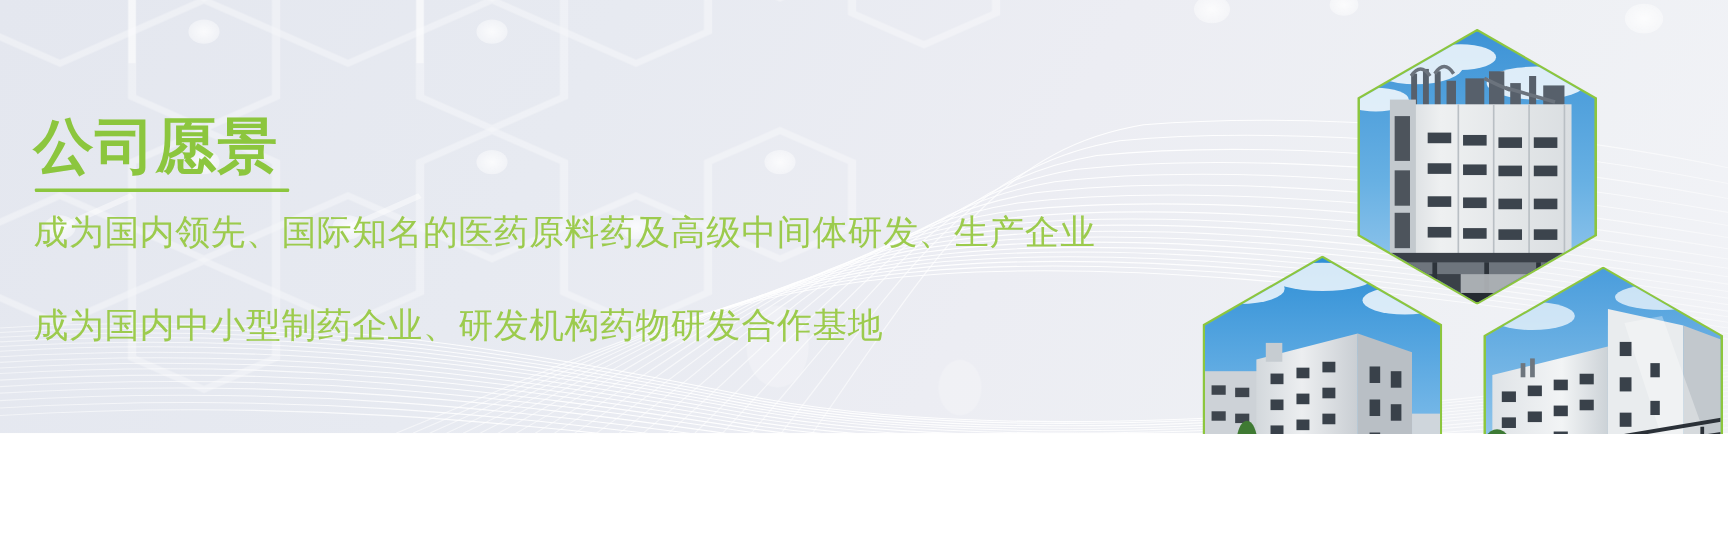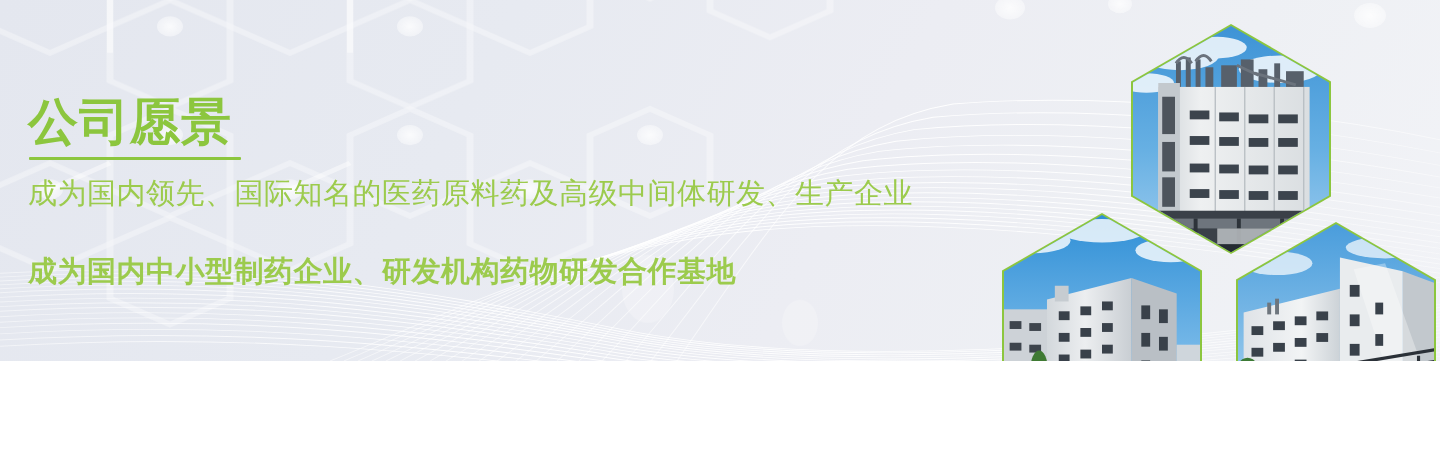--- a/index.html
+++ b/index.html
@@ -51,21 +51,21 @@
   }
   .vision-line {
     font-size: 29px;
     font-weight: 500;
     color: #9ccb4d;
     letter-spacing: 0.5px;
     white-space: nowrap;
     margin: 0;
   }
   .vision-line.first { margin-top: 14px; text-align: center; }
-  .vision-line.second { margin-top: 38px; font-weight: bold; }
+  .vision-line.second { margin-top: 38px; }
 
   
   .hex {
     position: absolute;
     z-index: 5;
     clip-path: polygon(50% 0%, 100% 25%, 100% 75%, 50% 100%, 0% 75%, 0% 25%);
     background: #8cc63e;
     padding: 0;
   }
   .hex-inner {

